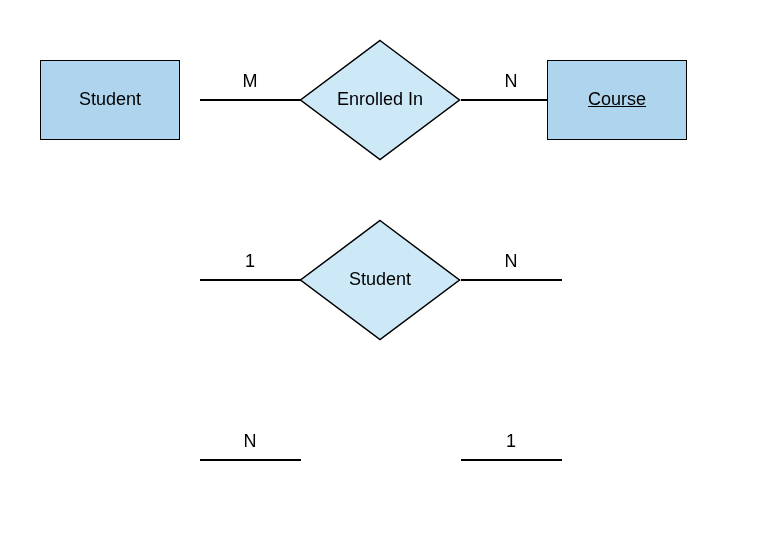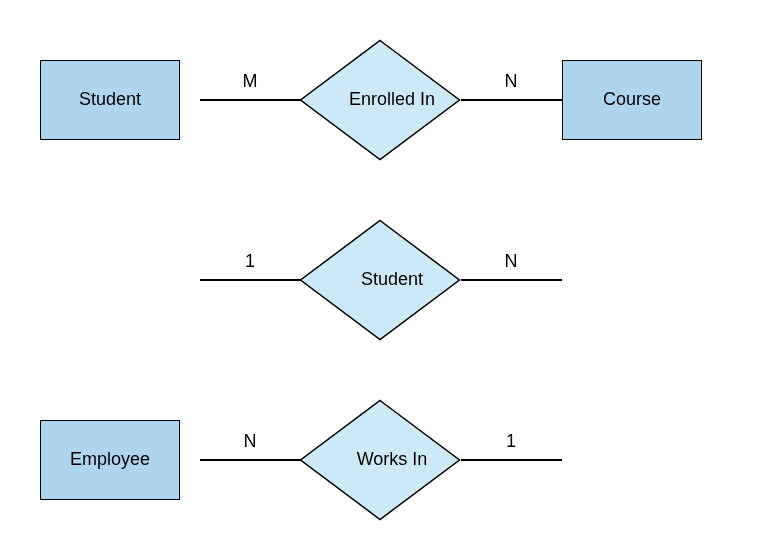--- a/index.html
+++ b/index.html
@@ -32,21 +32,21 @@
     width: 140px;
     height: 80px;
     box-sizing: border-box;
     background: var(--entity-fill, #aed4ee);
     border: 1.5px solid var(--stroke, #000000);
     display: flex;
     align-items: center;
     justify-content: center;
   }
   .entity.left  { left: 40px; }
-  .entity.right { left: 562px; }
+  .entity.right { left: 547px; text-decoration: underline; }
   .entity-label, .diamond-label, .card-label {
     font-size: 18px;
     color: var(--text, #000000);
     line-height: 1.2;
     white-space: nowrap;
   }
   .connector {
     position: absolute;
     top: 89px;
     height: 1.6px;
@@ -77,21 +77,21 @@
     top: 0;
     display: block;
   }
   .diamond-poly {
     fill: var(--relationship-fill, #cde9f8);
     stroke: var(--stroke, #000000);
     stroke-width: 1.5;
   }
   .diamond-label {
     position: absolute;
-    left: 12px;
+    left: 0;
     top: 0;
     width: 100%;
     height: 100%;
     display: flex;
     align-items: center;
     justify-content: center;
   }
 </style>
 </head>
 <body>
@@ -124,28 +124,19 @@
       <svg width="162" height="122" viewBox="0 0 162 122">
         <polygon class="diamond-poly" points="81,1.5 160.5,61 81,120.5 1.5,61"></polygon>
       </svg>
       <span class="diamond-label">Student</span>
     </div>
     <div class="card-label right">N</div>
     <div class="connector right"></div>
   </div>
 
   <div class="er-row row-2">
-    <div class="entity left">
-      <span class="entity-label">Employee</span>
-    </div>
     <div class="connector left"></div>
     <div class="card-label left">N</div>
-    <div class="diamond">
-      <svg width="162" height="122" viewBox="0 0 162 122">
-        <polygon class="diamond-poly" points="81,1.5 160.5,61 81,120.5 1.5,61"></polygon>
-      </svg>
-      <span class="diamond-label">Works In</span>
-    </div>
     <div class="card-label right">1</div>
     <div class="connector right"></div>
   </div>
 
 </div>
 
 </body></html>

